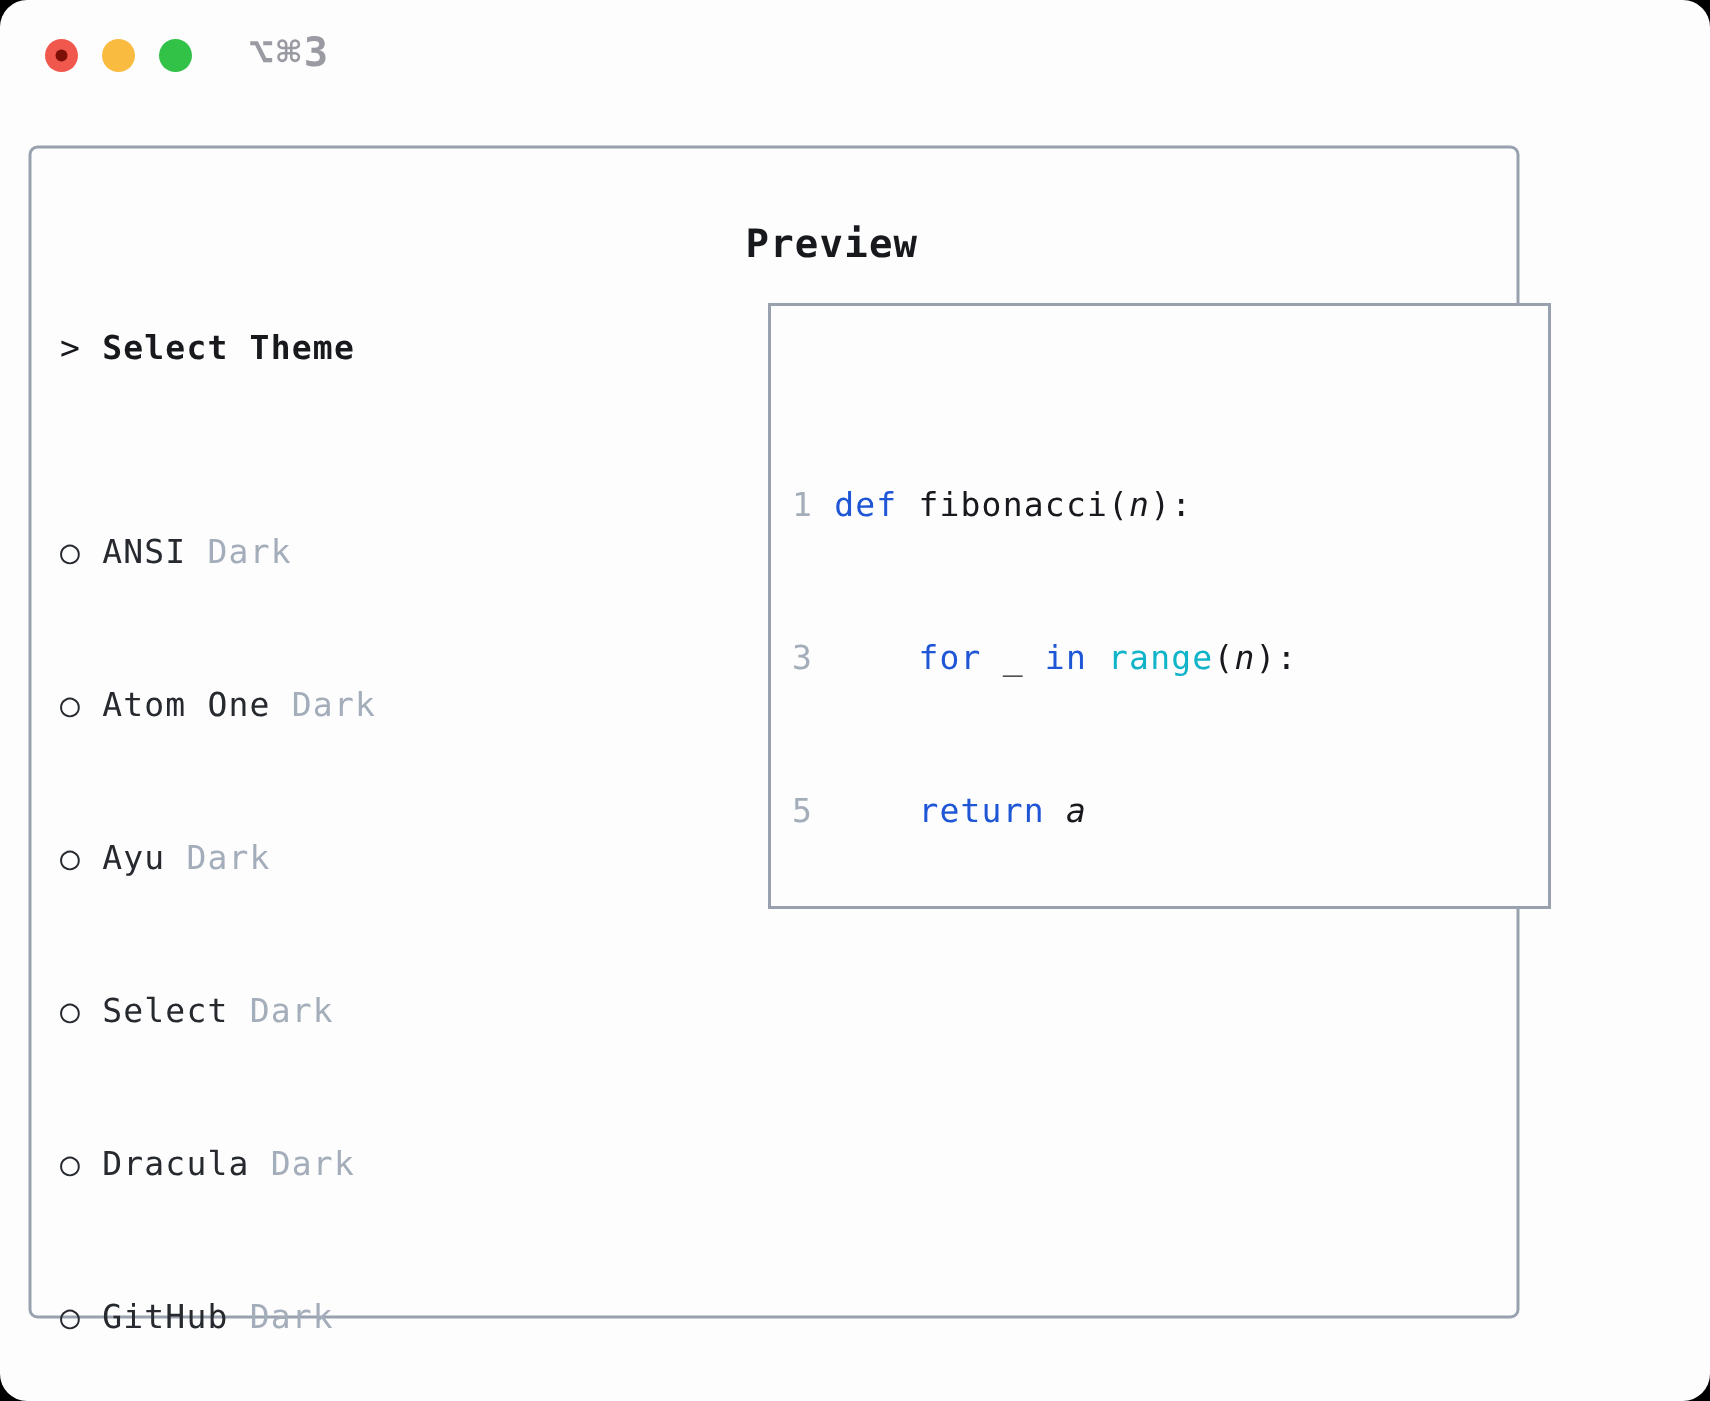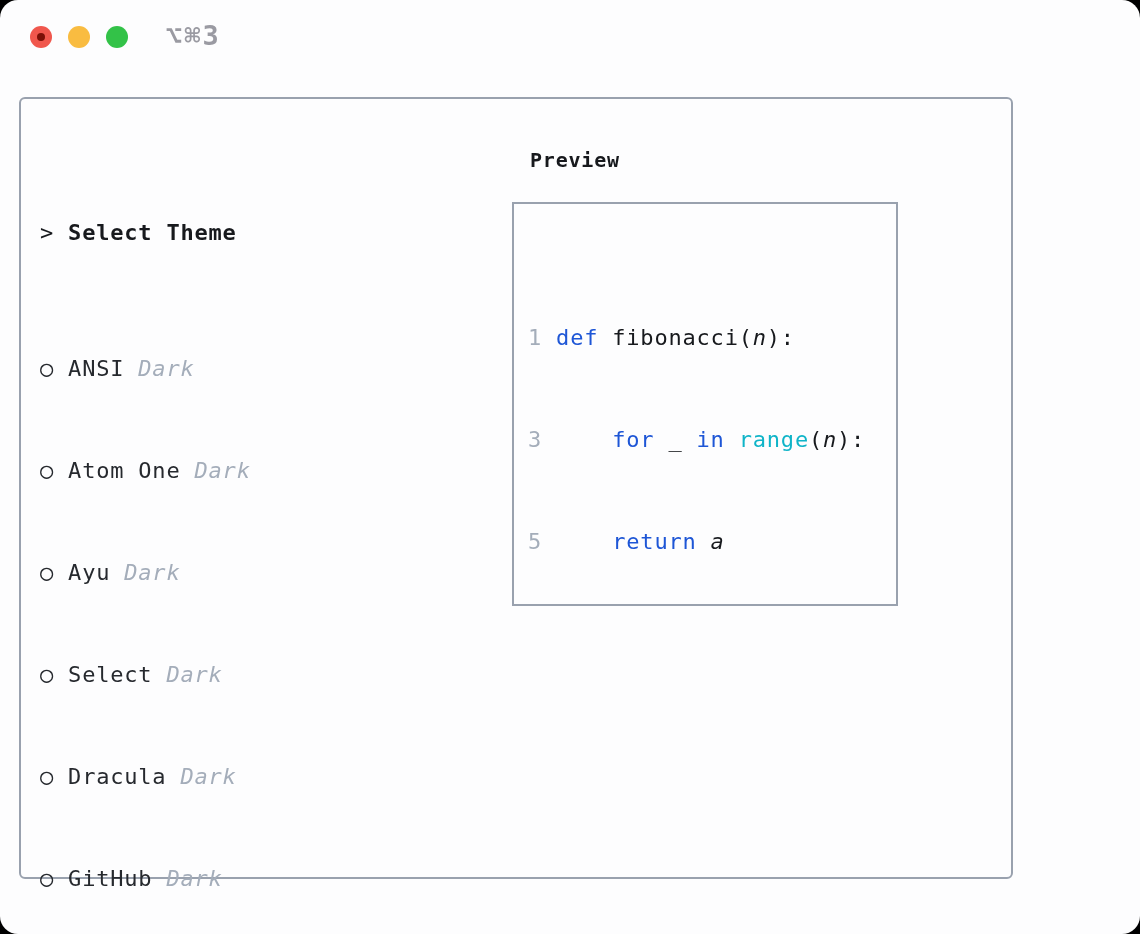--- a/index.html
+++ b/index.html
@@ -20,25 +20,25 @@
   
   .main-box{position:absolute;left:19px;top:97px;width:990px;height:778px;
             border:2px solid var(--border,#99a1ae);border-radius:6px;
             background:var(--window-bg,#fdfdfe);}
   .col{font-size:22px;line-height:34px;letter-spacing:0.8px;white-space:pre;}
   .left-col{position:absolute;left:19px;top:49px;}
   .row{min-height:34px;}
   .hdr{font-weight:bold;color:var(--ink,#17191d);}
   .hdr-prefix{color:var(--ink,#17191d);}
   .normal{color:var(--name,#26292e);}
-  .variant{color:var(--muted,#a4adba);font-style:italic;}
+  .variant{color:var(--muted,#a4adba);}
   
-  .preview-title{position:absolute;left:509px;top:49px;font-size:20px;
+  .preview-title{position:absolute;left:476px;top:49px;font-size:26px;
                  font-weight:bold;letter-spacing:0.8px;color:var(--ink,#17191d);}
-  .preview-box{position:absolute;left:491px;top:103px;width:386px;height:404px;
+  .preview-box{position:absolute;left:491px;top:103px;width:522px;height:404px;
                border:2px solid var(--border,#99a1ae);background:var(--window-bg,#fdfdfe);
                box-sizing:border-box;}
   .code{padding:49px 0 0 14px;}
   .code-line{min-height:34px;}
   .ln{color:var(--muted,#a4adba);}
   .kw{color:var(--blue,#1e56d6);}
   .plain{color:var(--ink,#17191d);}
   .num{color:var(--green-bright,#07b31c);}
   .builtin{color:var(--cyan,#0fb4c8);}
   .var{color:var(--ink,#17191d);font-style:italic;}

